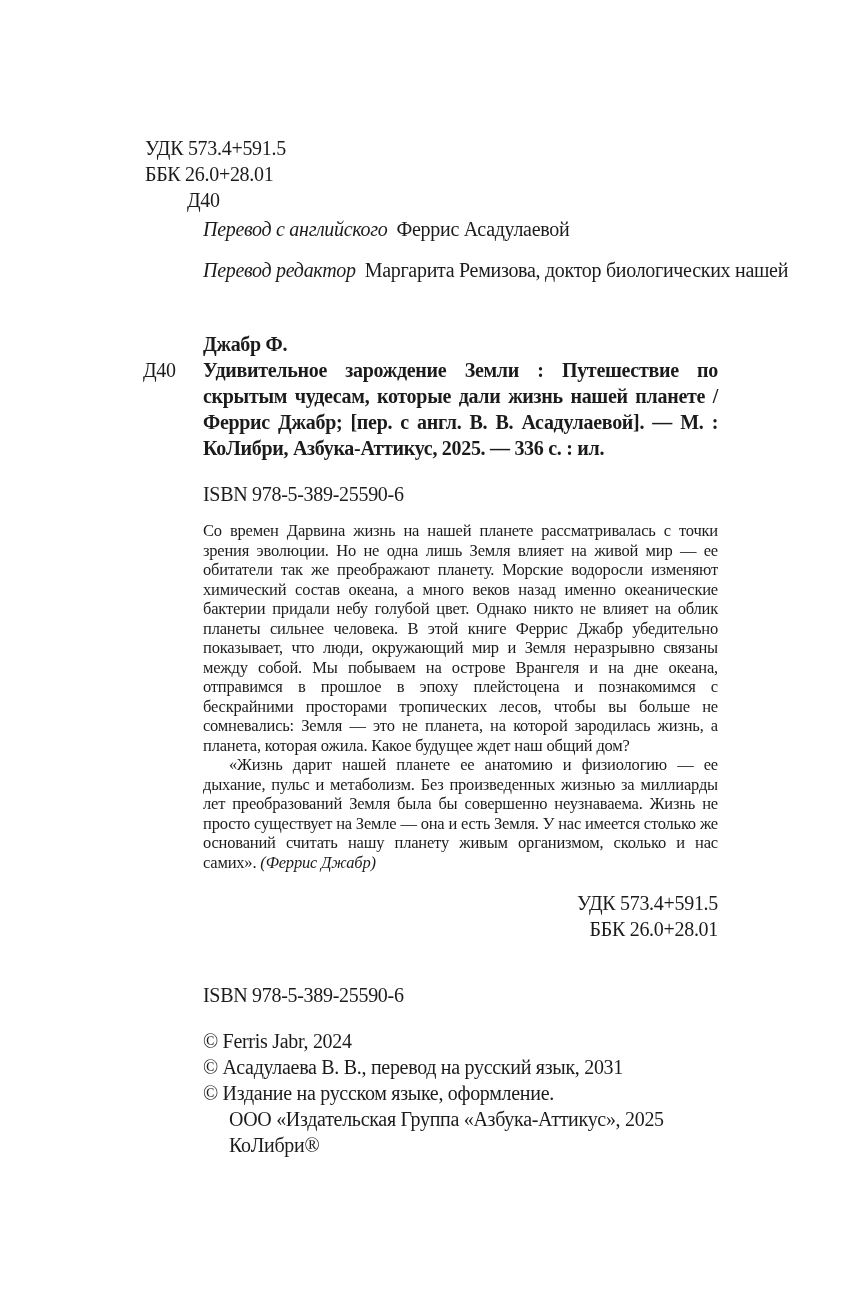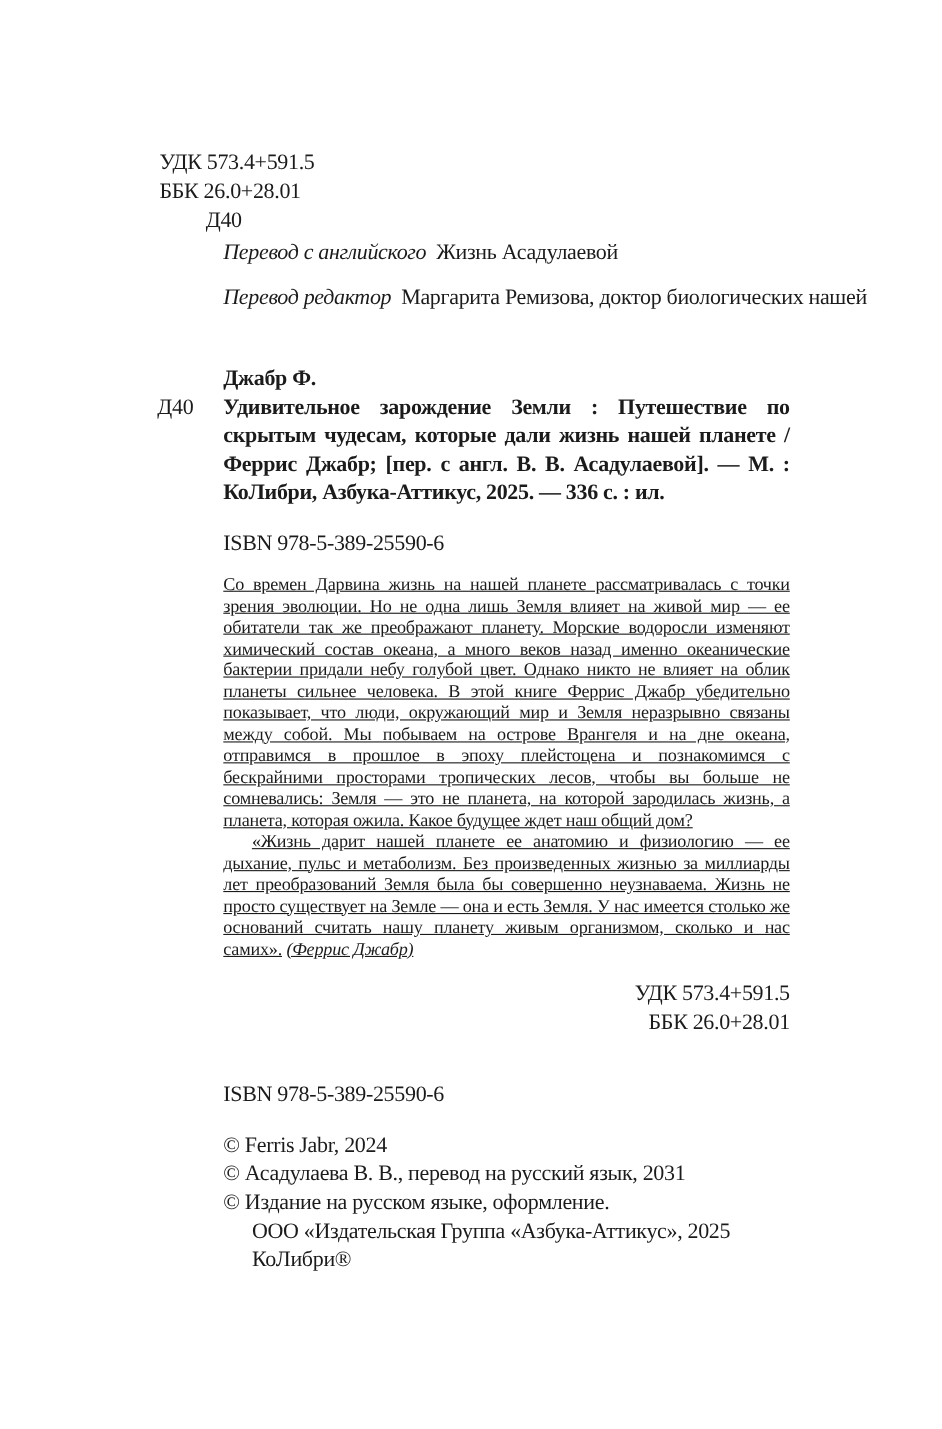--- a/index.html
+++ b/index.html
@@ -54,21 +54,20 @@
   .isbn-top { margin-top: 20px; }
 
   
   .annotation { margin-top: 14px; }
   .ann {
     margin: 0;
     font-size: 16.5px;
     line-height: 19.5px;
     letter-spacing: -0.2px;
     text-align: justify;
-    text-decoration: underline;
   }
   .ann-2 { text-indent: 26px; }
   .ann i { font-style: italic; margin-left: 4px; }
 
   
   .codes-bottom {
     margin-top: 18px;
     text-align: right;
   }
 
@@ -84,21 +83,21 @@
 <div class="page">
 
   <div class="codes-top t">
     <div>УДК 573.4+591.5</div>
     <div>ББК 26.0+28.01</div>
     <div class="sign">Д40</div>
   </div>
 
 
   <div class="credit credit-1 t indent-main">
-    <i>Перевод с английского</i><span>Жизнь Асадулаевой</span>
+    <i>Перевод с английского</i><span>Феррис Асадулаевой</span>
   </div>
 
   <div class="credit credit-2 t indent-main">
     <i>Перевод редактор</i><span>Маргарита Ремизова, доктор биологических нашей</span>
   </div>
 
   <div class="catalog t indent-main">
     <div class="catalog-author">Джабр Ф.</div>
     <div class="catalog-row">
       <span class="catalog-code">Д40</span>

